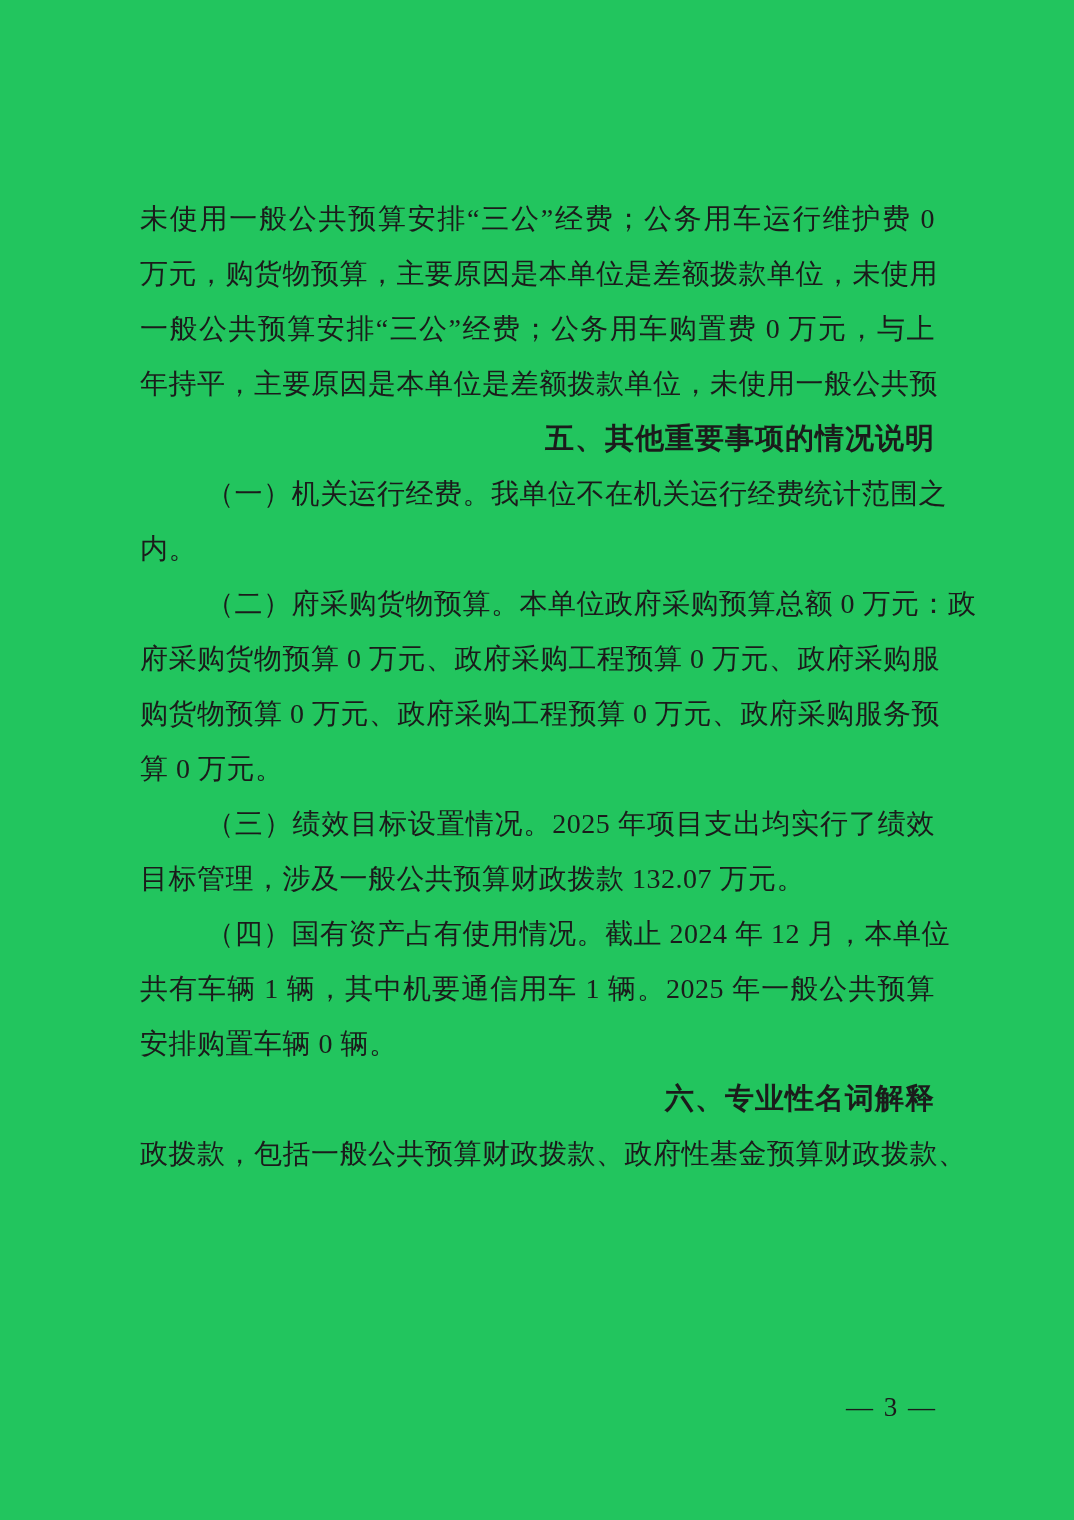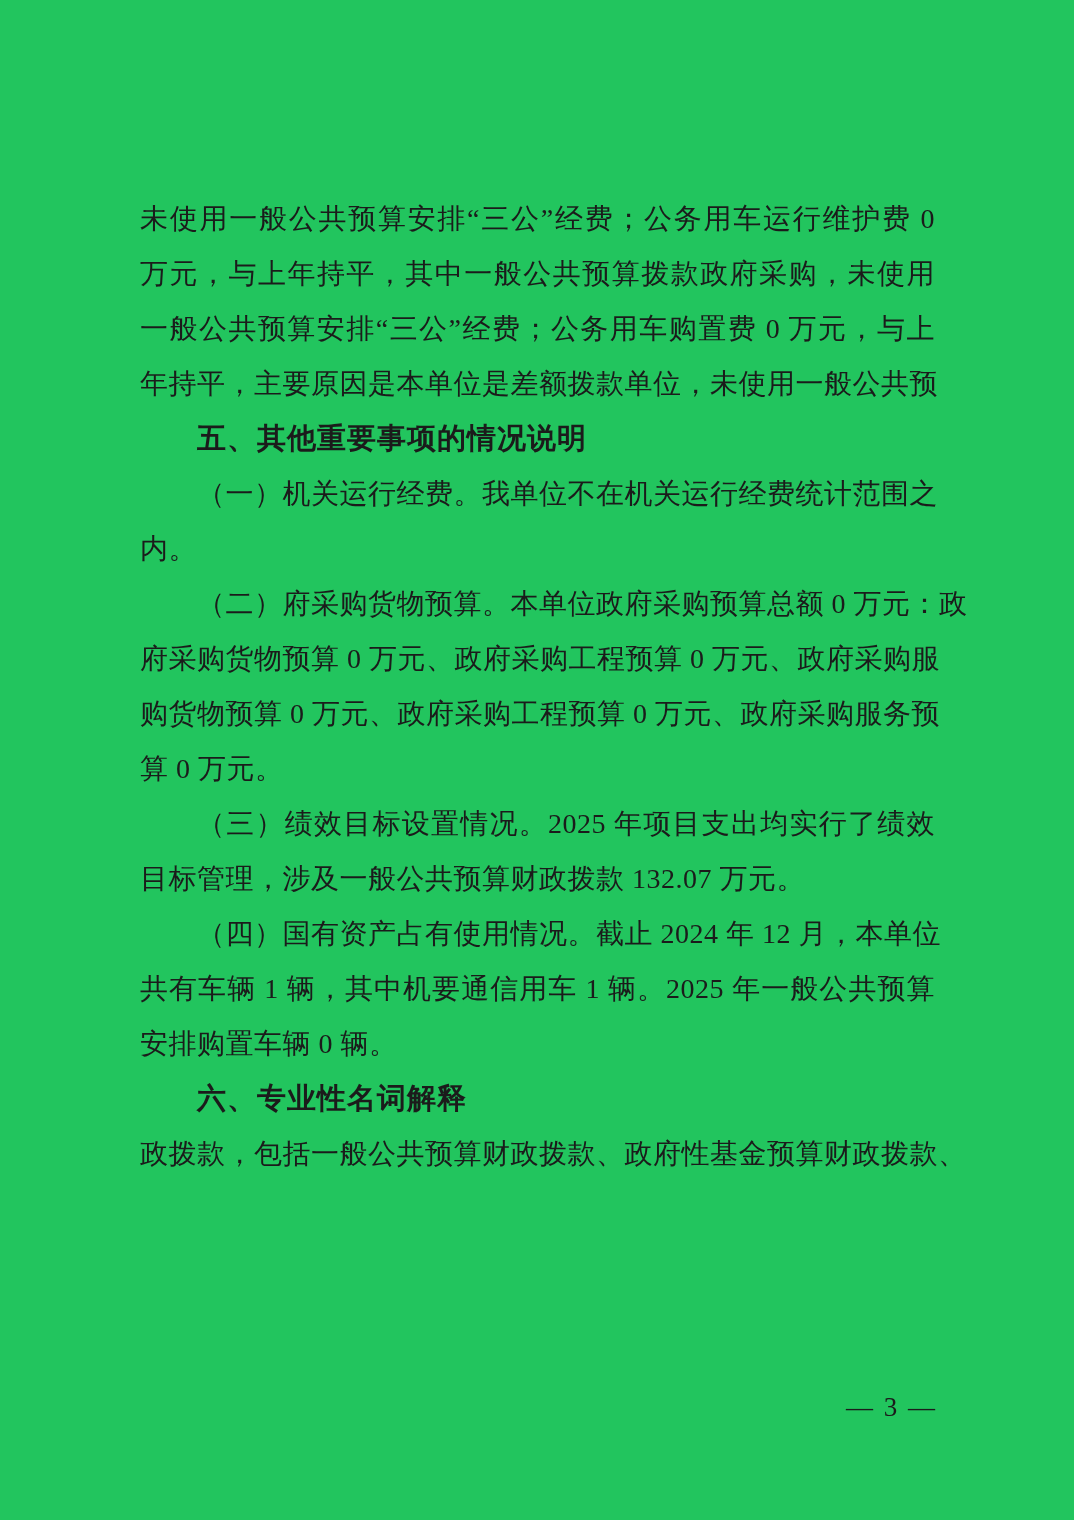--- a/index.html
+++ b/index.html
@@ -30,42 +30,43 @@
   .line.fill {
     text-align: justify;
     text-align-last: justify;
   }
   .line.indent { padding-left: 57px; }
   .block.heading .line {
     font-family: "Liberation Sans", "DejaVu Sans", sans-serif;
     font-weight: 700;
     font-size: 29px;
     letter-spacing: 1px;
+    text-align: right;
   }
-  .lead { letter-spacing: 0.5px; }
+  .lead { letter-spacing: 0.5px; margin-left: 9px; }
   .lead.bold { font-weight: 700; }
   .footer {
     position: absolute;
     top: 1362px;
     right: 137px;
     font-size: 27px;
     line-height: 30px;
     letter-spacing: 2px;
     white-space: pre;
     color: #1b1b1b;
   }
 </style>
 </head>
 <body>
 
 <div class="page">
   <main class="doc-body" id="doc-body">
       <div class="block paragraph">
         <div class="line fill">未使用一般公共预算安排“三公”经费；公务用车运行维护费 0</div>
-        <div class="line fill">万元，与上年持平，其中一般公共预算拨款政府采购，未使用</div>
+        <div class="line fill">万元，购货物预算，主要原因是本单位是差额拨款单位，未使用</div>
         <div class="line fill">一般公共预算安排“三公”经费；公务用车购置费 0 万元，与上</div>
         <div class="line fill">年持平，主要原因是本单位是差额拨款单位，未使用一般公共预</div>
       </div>
       <div class="block heading">
         <div class="line indent">五、其他重要事项的情况说明</div>
       </div>
       <div class="block paragraph">
         <div class="line fill indent"><span class="lead">（一）机关运行经费。</span>我单位不在机关运行经费统计范围之</div>
         <div class="line">内。</div>
       </div>

